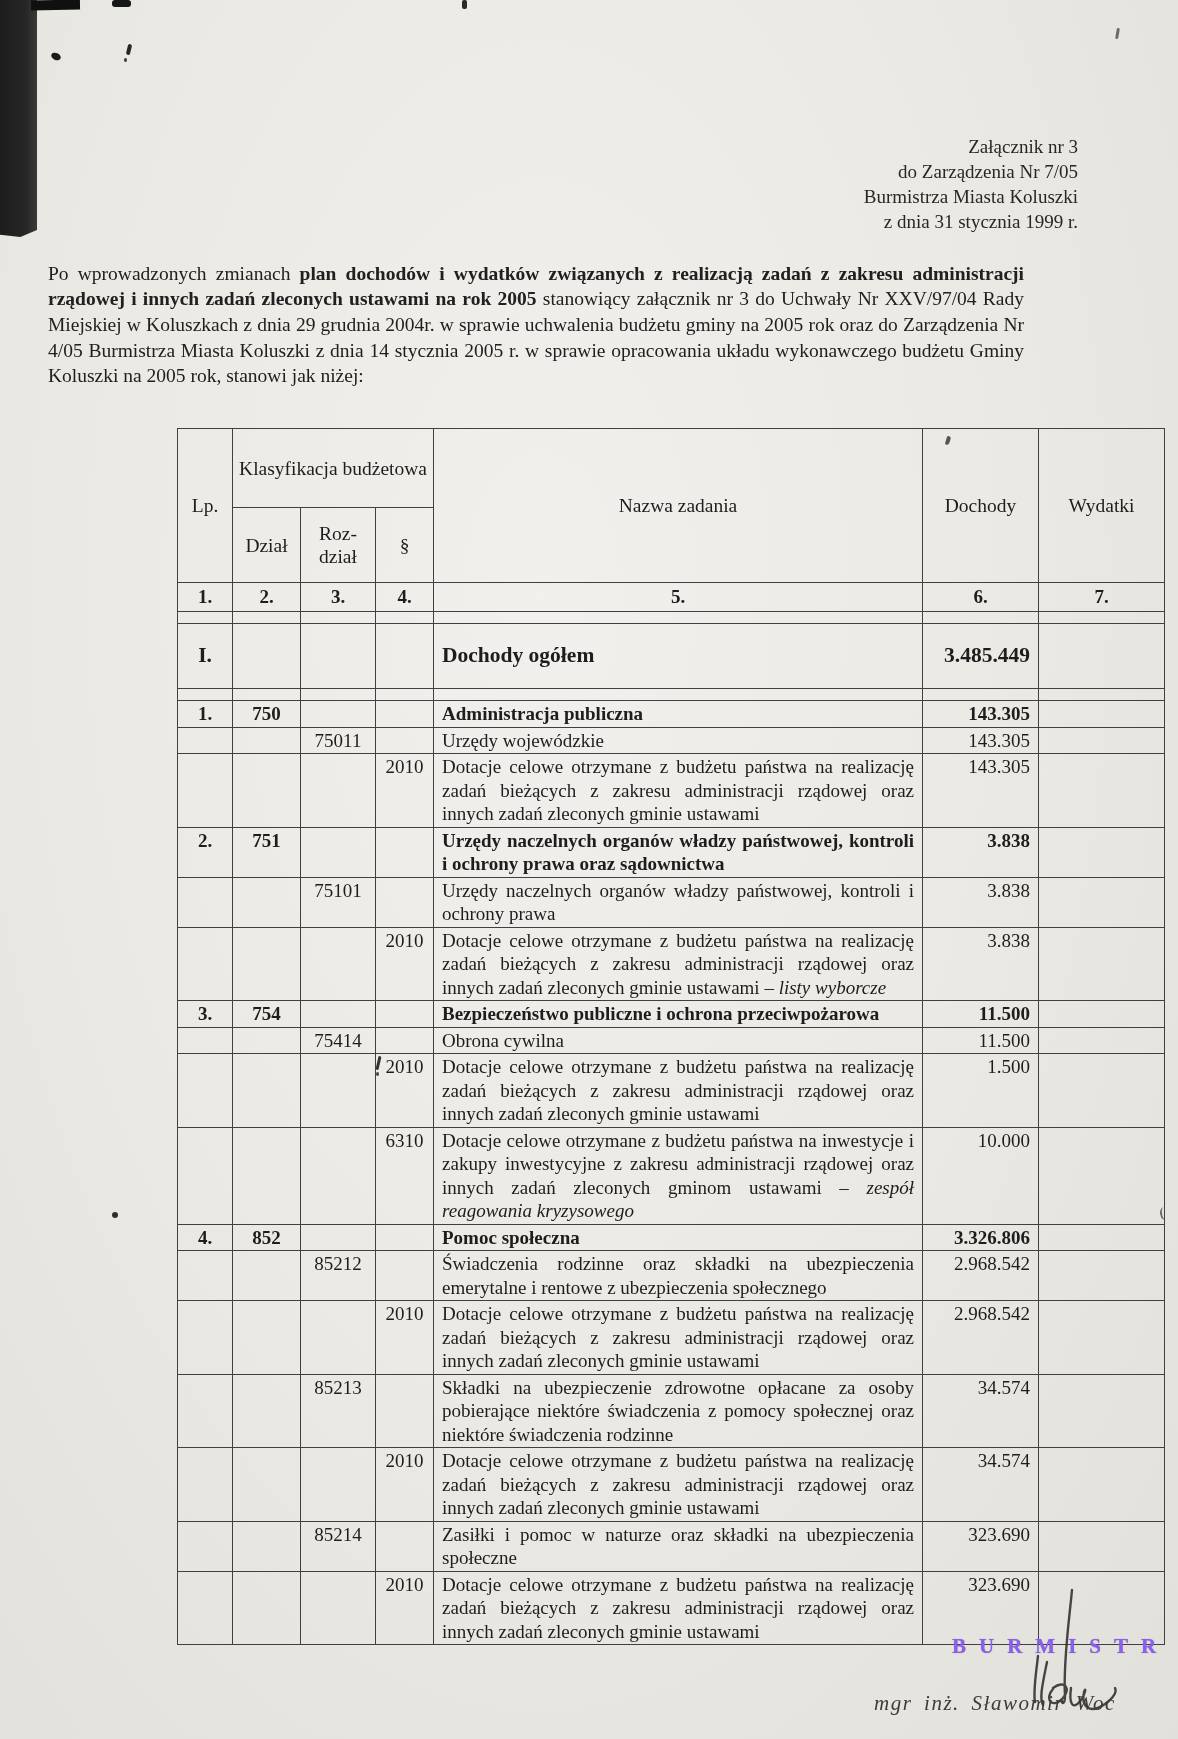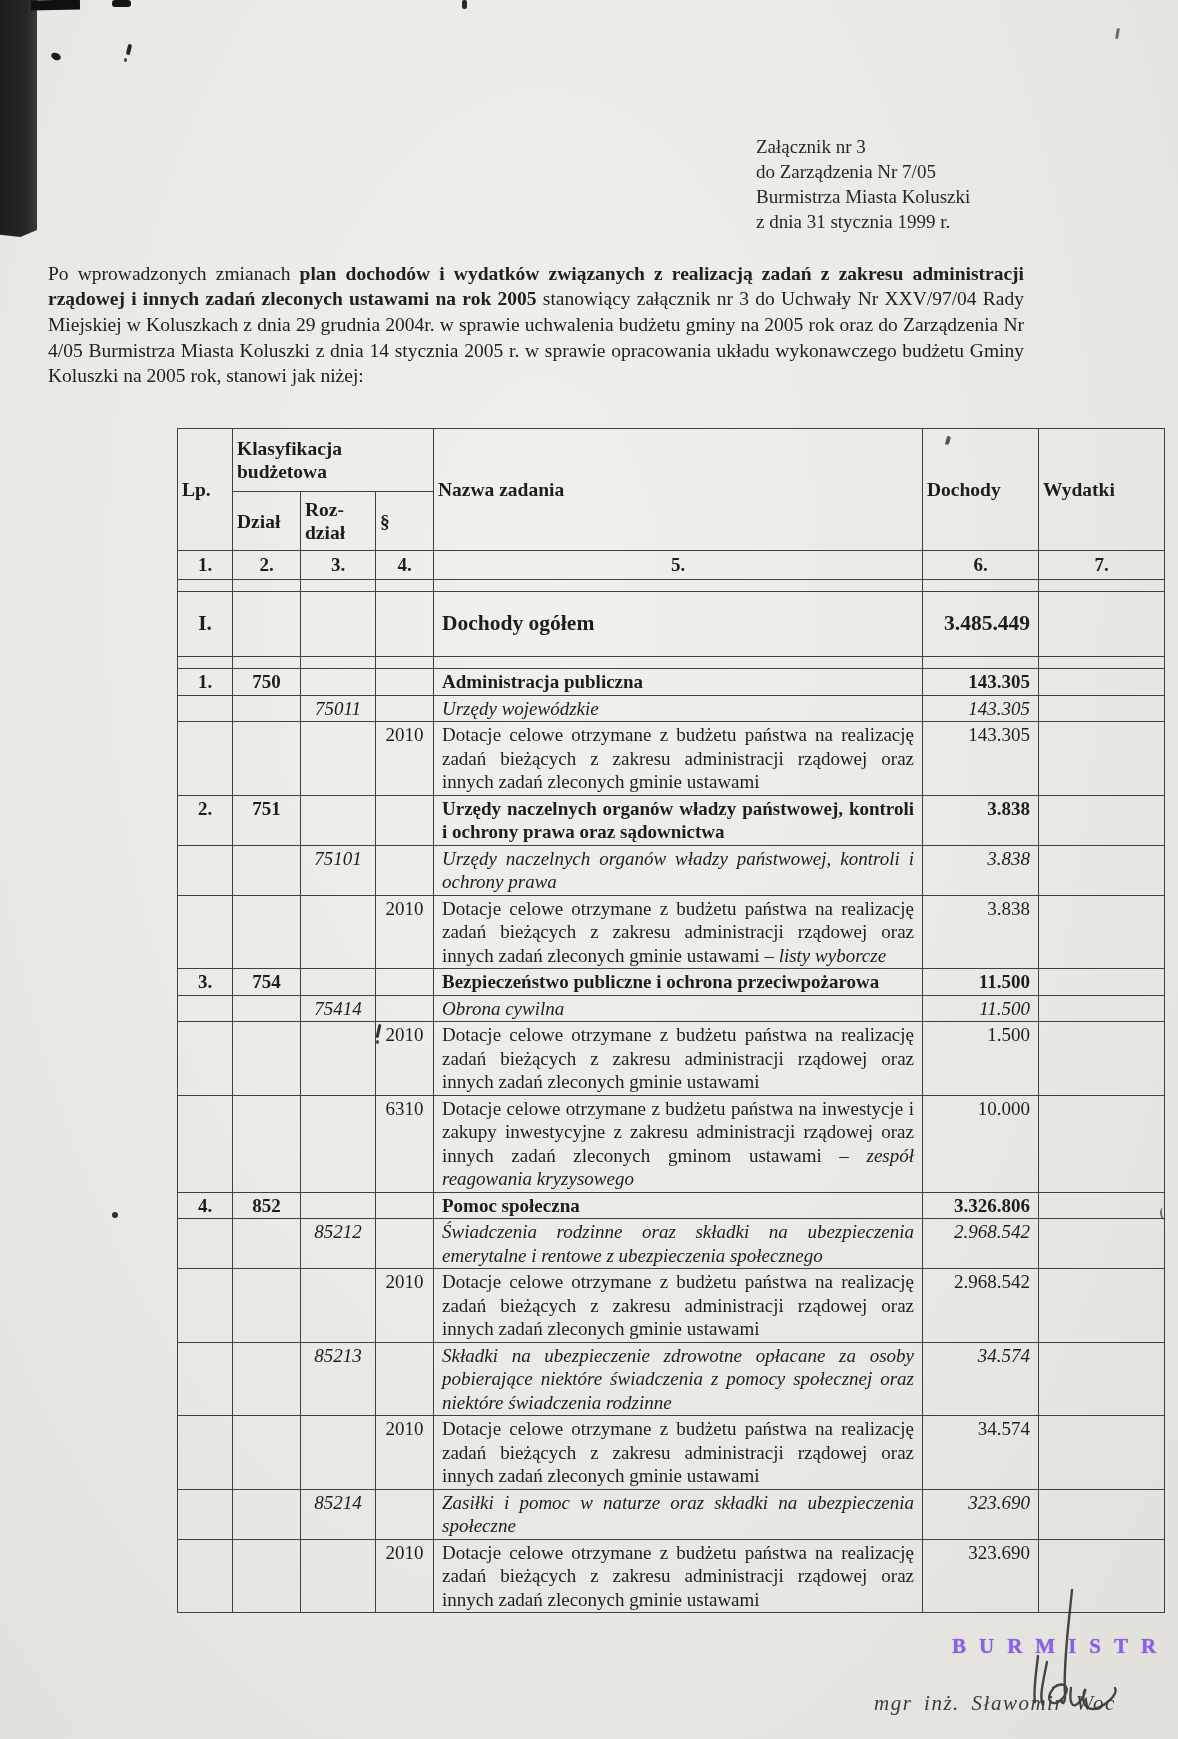--- a/index.html
+++ b/index.html
@@ -18,42 +18,42 @@
   .top-speck2{ position:absolute; left:462px; top:0; width:5px; height:9px; background:#2a2a2a; border-radius:2px; }
   .ink-blob  { position:absolute; left:51px; top:53px; width:10px; height:7px; background:#1c1c1c; border-radius:50%; transform:rotate(24deg); }
   .ink-tick  { position:absolute; left:127px; top:44px; width:4px; height:11px; background:#262626; border-radius:2px; transform:rotate(14deg); }
   .ink-dot   { position:absolute; left:124px; top:58px; width:3px; height:4px; background:#3a3a3a; border-radius:50%; }
   .apos-tr   { position:absolute; left:1116px; top:28px; width:3px; height:11px; background:#6b6b6b; border-radius:2px; transform:rotate(10deg); }
   .comma-wyd { position:absolute; left:946px; top:436px; width:4px; height:9px; background:#555; border-radius:2px 2px 3px 1px; transform:rotate(16deg); }
   .speck-left{ position:absolute; left:112px; top:1212px; width:6px; height:6px; background:#2e2e2e; border-radius:50%; }
   .paren-right{ position:absolute; left:1160px; top:1207px; width:7px; height:13px; border-left:2px solid #6a6a6a; border-radius:50%; transform:rotate(-8deg); }
 
   
-  .attachment { position:absolute; top:134px; left:756px; width:322px; text-align:left;
+  .attachment { position:absolute; top:134px; left:756px; width:322px; text-align:right;
     font-size:19px; line-height:25px; color:#272727; }
 
   
   .intro { position:absolute; top:241px; left:48px; width:976px; font-size:19.5px;
     line-height:25.7px; text-align:justify; color:#202020; }
   .intro b { font-weight:bold; }
 
   
   .budget-table { position:absolute; top:428px; left:177px; width:987px;
     border-collapse:collapse; table-layout:fixed; font-size:19px; color:#1d1d1d; }
   .budget-table th, .budget-table td { border:1.6px solid #404040; overflow:hidden; }
-  .budget-table th { font-weight:bold; font-size:19.5px; text-align:left; vertical-align:middle; padding:6px 4px; line-height:23px; }
+  .budget-table th { font-weight:normal; font-size:19.5px; text-align:center; vertical-align:middle; padding:14px 4px; line-height:23px; }
   .hrow1 th { height:50px; }
   .hrow2 th { height:44px; }
   .num-row td { height:26px; text-align:center; font-weight:bold; padding:1px 4px; line-height:24px; }
   .budget-table tbody td { vertical-align:top; padding:1px 8px; line-height:23.5px; }
   td.c-lp, td.c-dzial, td.c-rozdzial, td.c-par { text-align:center; padding:1px 3px; }
   td.c-nazwa { text-align:justify; }
   td.c-doch { text-align:right; padding-right:10px;margin-left:37px; }
   tr.row-bold td { font-weight:bold; }
-  tr.row-italic td { font-style:italic; }
+  tr.row-italic td { }
   tr.row-section td { height:62px; vertical-align:middle; font-weight:bold; font-size:21.5px; }
   tr.spacer-row td { height:11px; padding:0; }
   .tail { font-style:italic; }
   td.pen-marked { position:relative; }
   td.pen-marked::before { content:""; position:absolute; left:1px; top:2px; width:3px; height:14px;
     background:#333; border-radius:2px; transform:rotate(13deg); }
   td.pen-marked::after { content:""; position:absolute; left:0; top:18px; width:3px; height:4px;
     background:#444; border-radius:50%; }
 
   

